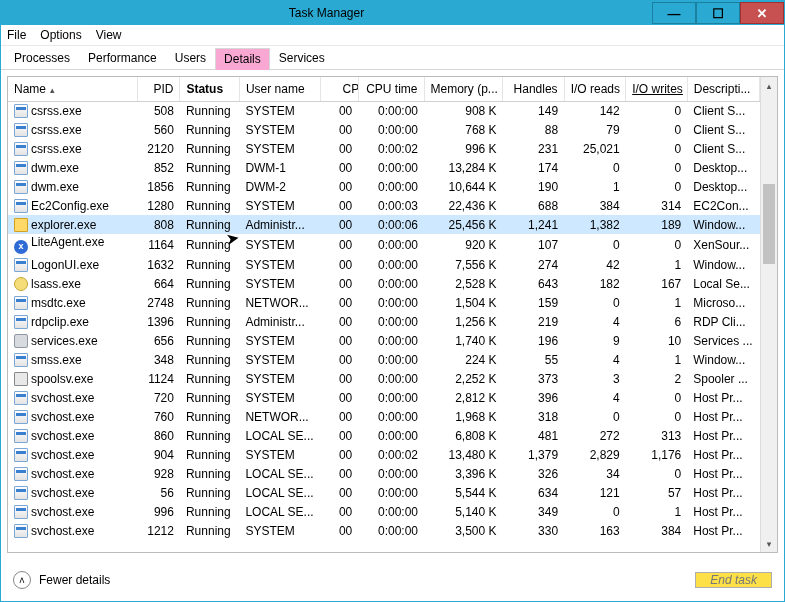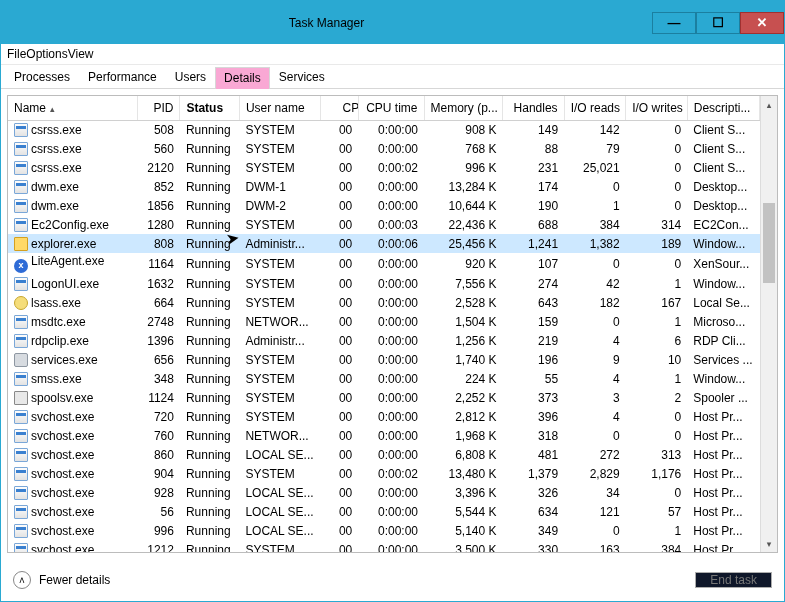--- a/index.html
+++ b/index.html
@@ -1,28 +1,28 @@
 <!DOCTYPE html>
 <html><head>
 <meta charset="utf-8">
 <style>
 * { box-sizing: border-box; margin: 0; padding: 0; font-family: "Segoe UI", Tahoma, sans-serif; }
 html, body { width: 785px; height: 602px; overflow: hidden; background: #fff; }
 
 .window { width: 785px; height: 602px; border: 1px solid #2aa9d2; display: flex; flex-direction: column; background: #fff; }
 
 
-.titlebar { height: 43px; background: #2aa9d2; display: flex; align-items: center; position: relative; }
+.titlebar { height: 24px; background: #2aa9d2; display: flex; align-items: center; position: relative; }
 .title { flex: 1; text-align: center; font-size: 12px; color: #000; }
 .winctrl { display: flex; }
 .winctrl div { width: 44px; height: 22px; border: 1px solid #1b7fa0; background: #2aa9d2; display: flex; align-items: center; justify-content: center; font-size: 13px; font-weight: bold; cursor: default; }
 .winctrl .close { background: #c75050; color: #fff; border-color: #a03030; }
 
 
-.menubar { height: 21px; background: #fff; display: flex; align-items: center; padding: 0 6px; font-size: 12px; border-bottom: 1px solid #e9e9e9; }
+.menubar { height: 21px; background: #fff; display: flex; align-items: center; padding: 0 6px; font-size: 12px; gap: 14px; border-bottom: 1px solid #e9e9e9; }
 .menubar span { cursor: default; }
 
 
 .tabs { display: flex; align-items: flex-end; height: 24px; padding-left: 4px; font-size: 12px; border-bottom: 1px solid #d7d7d7; background: #fff; }
 .tab { padding: 3px 8px 4px; border: 1px solid transparent; border-bottom: none; cursor: default; }
 .tab.active { border-color: #d7d7d7; background: #f9a8d4; position: relative; top: 1px; }
 
 
 .tablewrap { flex: 1; display: flex; border: 1px solid #bcbcbc; margin: 6px; overflow: hidden; }
 .tablebody { flex: 1; overflow: hidden; }
@@ -44,21 +44,21 @@
 .ico-blue{ background:#2e6bd6; border-radius:50%; color:#fff; font-size:9px; line-height:12px; text-align:center; font-weight:bold;}
 .ico-key{ background:#f5dd7a;border:1px solid #c7a730;border-radius:50%;}
 .ico-gear{ background:#d7dbe0;border:1px solid #8e97a2;border-radius:2px;}
 .ico-print{ background:#e8e8e8;border:1px solid #888;border-radius:1px;}
 .sort-arrow{font-size:9px; margin-left:4px; color:#555;}
 
 
 .footer { height: 42px; border-top: none; padding: 6px 12px; display: flex; align-items: center; justify-content: space-between; }
 .fewer { display: flex; align-items: center; gap: 8px; font-size: 12px; cursor: default;}
 .circle { width: 18px; height: 18px; border: 1px solid #888; border-radius: 50%; display:flex; align-items:center; justify-content:center; font-size:10px;}
-.endtask { padding: 0 14px; font-size: 12px; border: 1px solid #adadad; background: #0f172a; color: #777; cursor: default;}
+.endtask { padding: 0 14px; font-size: 12px; border: 1px solid #adadad; background: #fde047; color: #777; cursor: default; font-style: italic;}
 
 .cursor { position:absolute; left:226px; top:229px; font-size:16px; pointer-events:none; color:#000; transform: rotate(-10deg); }
 </style>
 </head>
 <body>
 
 <div class="window">
 
   <div class="titlebar">
     <div class="title">Task Manager</div>
@@ -90,21 +90,21 @@
             <tr id="thead-row">
               <th style="width: 122px;">Name<span class="sort-arrow">▴</span></th>
               <th class="rt" style="width: 40px;">PID</th>
               <th style="width: 56px; font-weight: bold;">Status</th>
               <th style="width: 76px;">User name</th>
               <th class="rt" style="width: 36px; padding-left: 22px;">CPU</th>
               <th class="rt" style="width: 62px;">CPU time</th>
               <th class="rt" style="width: 74px;">Memory (p...</th>
               <th class="rt" style="width: 58px;">Handles</th>
               <th class="rt" style="width: 58px;">I/O reads</th>
-              <th class="rt" style="width: 58px;">I/O writes</th>
+              <th class="rt" style="width: 58px; text-decoration: underline;">I/O writes</th>
               <th style="width: 68px;">Descripti...</th>
             </tr>
           </thead>
         <tbody id="tbody">
             <tr>
               <td><span class="ico ico-app"></span>csrss.exe</td>
               <td class="rt">508</td>
               <td>Running</td>
               <td>SYSTEM</td>
               <td class="rt">00</td>

